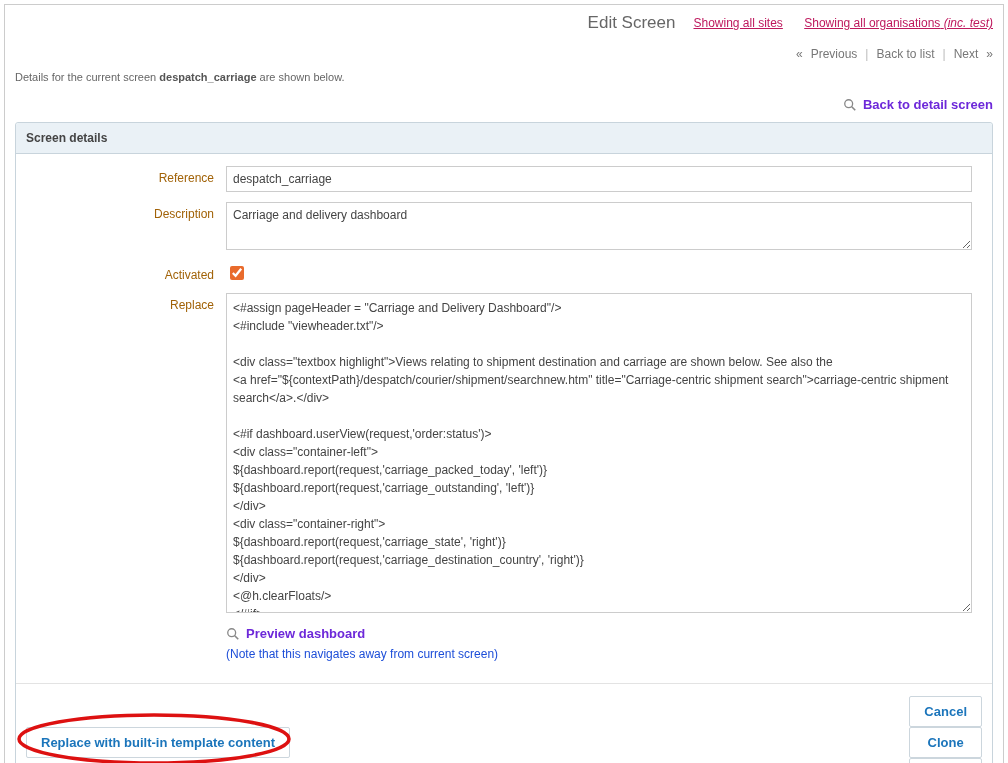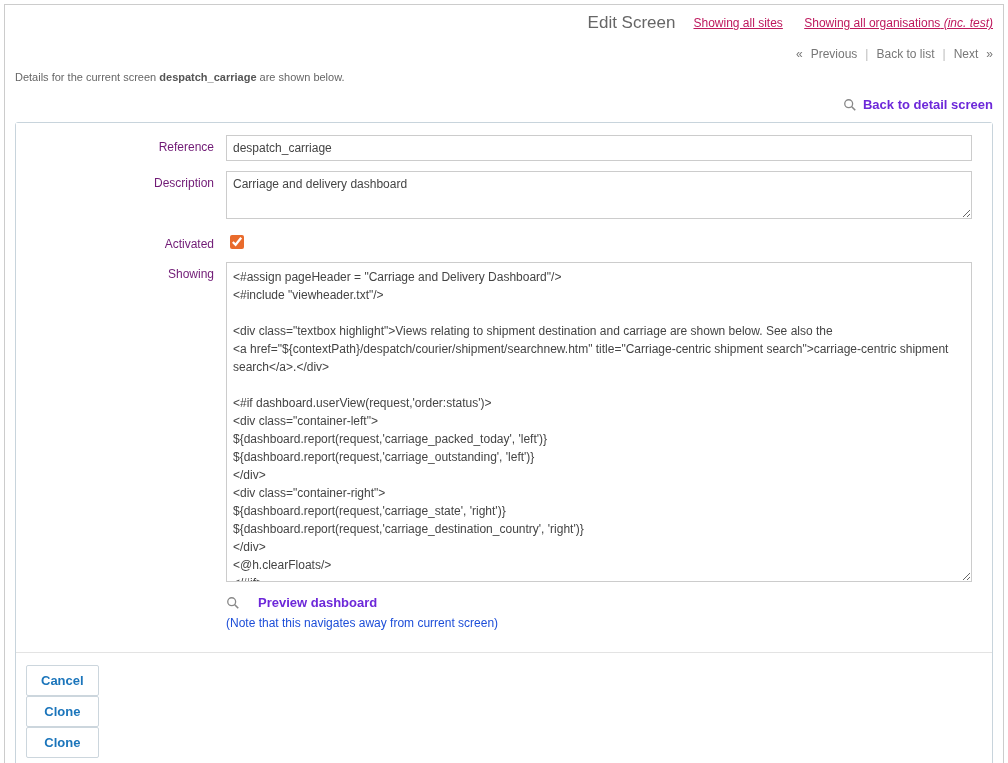--- a/index.html
+++ b/index.html
@@ -84,21 +84,21 @@
   }
   .form-row {
     display: flex;
     align-items: flex-start;
     margin-bottom: 10px;
   }
   .form-label {
     width: 200px;
     text-align: right;
     padding-right: 12px;
-    color: #701a75;
+    color: #a16207;
     font-size: 12px;
     padding-top: 5px;
     flex-shrink: 0;
   }
   .form-control-wrap {
     flex: 1;
     padding-right: 10px;
   }
   input[type=text].fc, textarea.fc {
     width: 100%;
@@ -196,20 +196,21 @@
 
   <div class="back-link-row">
     <svg class="mag-icon" viewBox="0 0 16 16">
       <circle cx="6.5" cy="6.5" r="4.5" fill="none" stroke="#888" stroke-width="1.5"></circle>
       <line x1="10" y1="10" x2="14" y2="14" stroke="#888" stroke-width="1.8"></line>
     </svg>
     <a class="link-blue">Back to detail screen</a>
   </div>
 
   <div class="panel">
+    <div class="panel-header">Screen details</div>
     <div class="panel-body">
 
       <div class="form-row">
         <div class="form-label">Reference</div>
         <div class="form-control-wrap">
           <input type="text" class="fc" value="despatch_carriage" style="">
         </div>
       </div>
 
       <div class="form-row">
@@ -220,55 +221,61 @@
       </div>
 
       <div class="form-row">
         <div class="form-label">Activated</div>
         <div class="form-control-wrap">
           <input type="checkbox" class="chk" checked="" style="">
         </div>
       </div>
 
       <div class="form-row">
-        <div class="form-label">Showing</div>
+        <div class="form-label">Replace</div>
         <div class="form-control-wrap">
           <textarea class="fc tmpl" style="">&lt;#assign pageHeader = "Carriage and Delivery Dashboard"/&gt;
 &lt;#include "viewheader.txt"/&gt;
 
 &lt;div class="textbox highlight"&gt;Views relating to shipment destination and carriage are shown below. See also the
 &lt;a href="${contextPath}/despatch/courier/shipment/searchnew.htm" title="Carriage-centric shipment search"&gt;carriage-centric shipment search&lt;/a&gt;.&lt;/div&gt;
 
 &lt;#if dashboard.userView(request,'order:status')&gt;
 &lt;div class="container-left"&gt;
 ${dashboard.report(request,'carriage_packed_today', 'left')}
 ${dashboard.report(request,'carriage_outstanding', 'left')}
 &lt;/div&gt;
 &lt;div class="container-right"&gt;
 ${dashboard.report(request,'carriage_state', 'right')}
 ${dashboard.report(request,'carriage_destination_country', 'right')}
 &lt;/div&gt;
 &lt;@h.clearFloats/&gt;
 &lt;/#if&gt;
 
 &lt;#include "viewfooter.txt"/&gt;</textarea>
-          <div style="margin-top:10px; display:flex; align-items:center; gap:18px;">
+          <div style="margin-top:10px; display:flex; align-items:center; gap:6px;">
             <svg class="mag-icon" viewBox="0 0 16 16">
               <circle cx="6.5" cy="6.5" r="4.5" fill="none" stroke="#888" stroke-width="1.5"></circle>
               <line x1="10" y1="10" x2="14" y2="14" stroke="#888" stroke-width="1.8"></line>
             </svg>
             <a class="link-blue">Preview dashboard</a>
           </div>
           <div class="note">(Note that this navigates away from current screen)</div>
         </div>
       </div>
 
     </div>
 
     <div class="panel-footer">
+      <div class="circle-highlight">
+        <button class="btn">Replace with built-in template content</button>
+        <svg class="circle-svg" viewBox="0 0 290 60">
+          <ellipse cx="140" cy="30" rx="135" ry="24" fill="none" stroke="#d11" stroke-width="3.5"></ellipse>
+        </svg>
+      </div>
       <div class="btn-group">
         <button class="btn">Cancel</button>
         <button class="btn">Clone</button>
         <button class="btn">Clone</button>
       </div>
     </div>
   </div>
 
   <div class="bottom-back">
     <svg class="mag-icon" viewBox="0 0 16 16">

